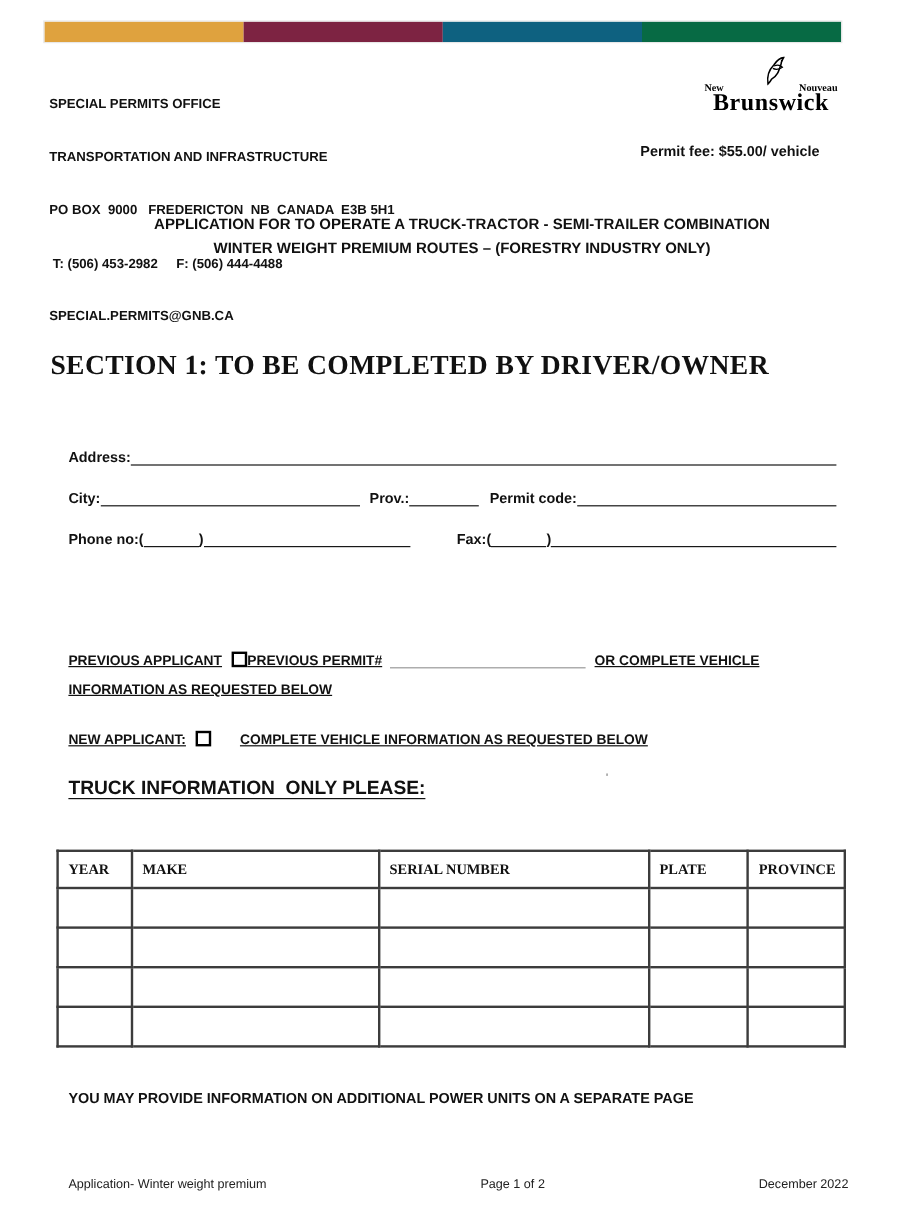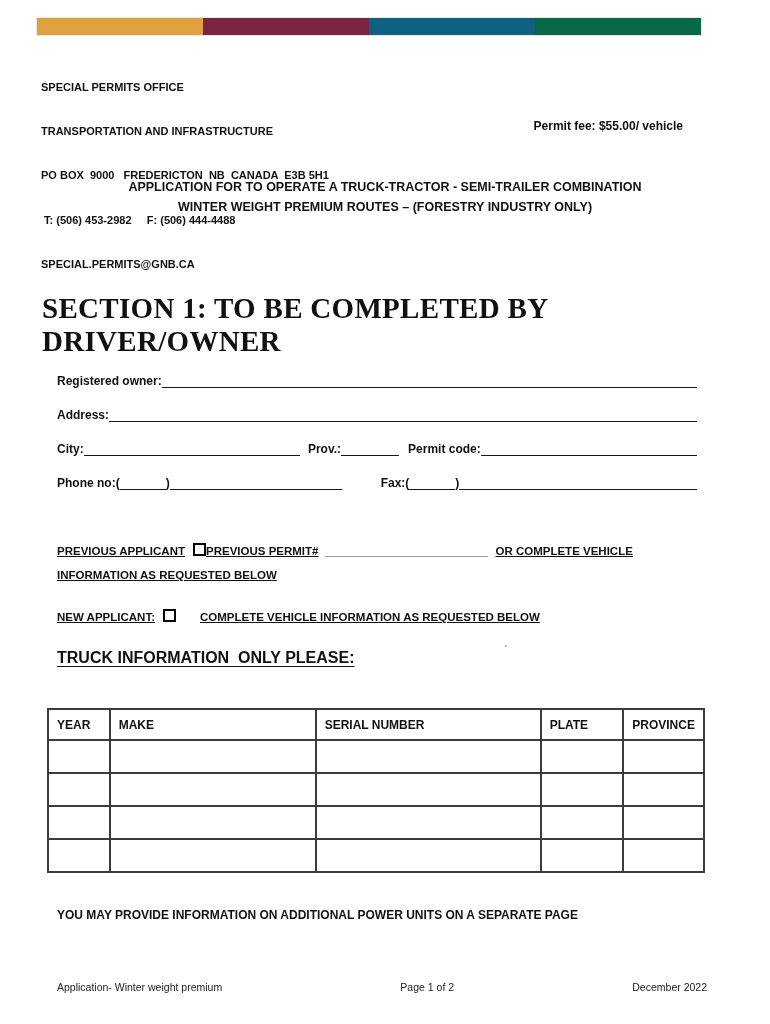--- a/index.html
+++ b/index.html
@@ -49,21 +49,21 @@
   
   .title {
     position:absolute; left:0; top:177px; width:770px;
     text-align:center; font-size:12.5px; font-weight:700; line-height:20px;
   }
 
   
   .section-heading {
     position:absolute; left:42px; top:292px;
     font-family:"Liberation Serif", serif;
-    font-size:29px; font-weight:700; letter-spacing:0.3px;
+    font-size:23px; font-weight:700; letter-spacing:0.3px;
   }
 
   
   .form-block { position:absolute; left:57px; top:374px; width:640px; }
   .frow {
     display:flex; align-items:flex-end;
     font-size:12px; font-weight:700;
     height:14px; margin-bottom:20px;
   }
   .frow:last-child { margin-bottom:0; }
@@ -96,20 +96,21 @@
   .stray-mark {
     position:absolute; left:505px; top:643px;
     font-size:9px; color:#555; font-weight:400;
   }
 
   
   .truck-table {
     position:absolute; left:47px; top:708px;
     width:658px; border-collapse:collapse;
     table-layout:fixed;
+    font-family:Liberation Serif, serif;
   }
   .truck-table th, .truck-table td {
     border:2px solid #3c3c3c;
     font-size:12px; font-weight:700; text-align:left;
     padding:0 0 0 8px; vertical-align:middle;
   }
   .truck-table th { height:31px; }
   .truck-table td { height:33px; }
   .col-year{width:9.4%;} .col-make{width:31.4%;} .col-serial{width:34.3%;}
   .col-plate{width:12.6%;} .col-prov{width:12.3%;}
@@ -138,35 +139,43 @@
   </div>
 
   <div class="header-left">
     <div class="office-line">SPECIAL PERMITS OFFICE</div>
     <div class="office-line">TRANSPORTATION AND INFRASTRUCTURE</div>
     <div class="office-line">PO BOX  9000   FREDERICTON  NB  CANADA  E3B 5H1</div>
     <div class="office-line"> T: (506) 453-2982     F: (506) 444-4488</div>
     <div class="office-line">SPECIAL.PERMITS@GNB.CA</div>
   </div>
 
+  <div class="logo">
+    <svg class="bird" width="34" height="26" viewBox="0 0 34 26">
+      <path d="M14 24 C13 18 15 12 19 8 C21 5 24 2 27 2 C26 4 25 5 25 7 C23 13 22 17 17 20 C16 22 15 23 14 24 Z" fill="none" stroke="#000" stroke-width="1.3"></path>
+      <path d="M19 9 C21 8 24 8 26 10 C23 12 20 12 18 11" fill="none" stroke="#000" stroke-width="1"></path>
+      <circle cx="25.5" cy="4.5" r="0.8" fill="#000"></circle>
+    </svg>
+    <div class="logo-small-row">
+      <span>New</span>
+      <span>Nouveau</span>
+    </div>
+    <div class="logo-word">Brunswick</div>
+  </div>
 
   <div class="permit-fee">Permit fee: $55.00/ vehicle</div>
 
   <div class="title">
     <div>APPLICATION FOR TO OPERATE A TRUCK-TRACTOR - SEMI-TRAILER COMBINATION</div>
     <div>WINTER WEIGHT PREMIUM ROUTES – (FORESTRY INDUSTRY ONLY)</div>
   </div>
 
   <div class="section-heading">SECTION 1: TO BE COMPLETED BY DRIVER/OWNER</div>
 
   <div class="form-block">
-    <div class="frow">
-      <span class="lbl">Registered owner:</span>
-      <span class="blank grow"></span>
-    </div>
     <div class="frow">
       <span class="lbl">Address:</span>
       <span class="blank grow"></span>
     </div>
     <div class="frow">
       <span class="lbl">City:</span>
       <span class="blank grow" style="max-width:312px;"></span>
       <span class="lbl" style="margin-left:8px;">Prov.:</span>
       <span class="blank" style="width:58px;"></span>
       <span class="lbl" style="margin-left:9px;">Permit code:</span>

